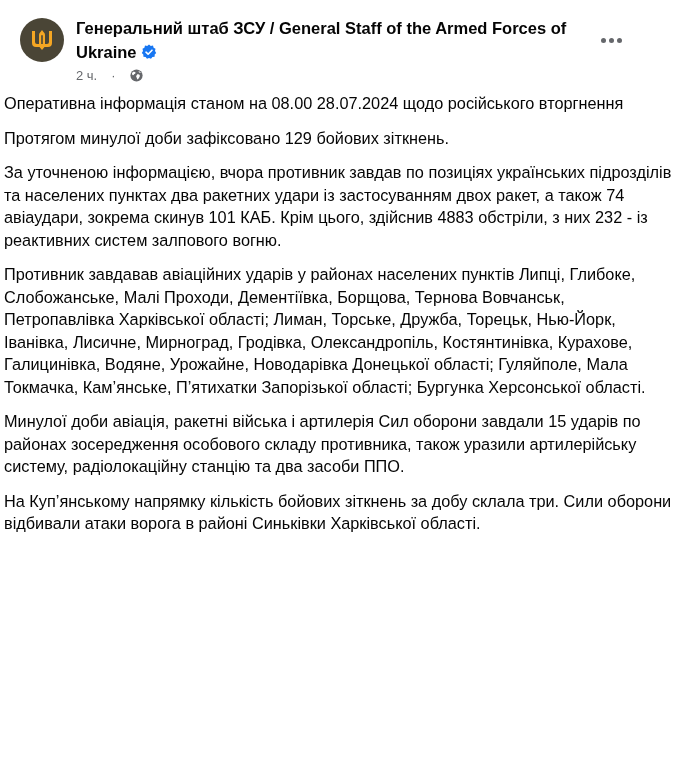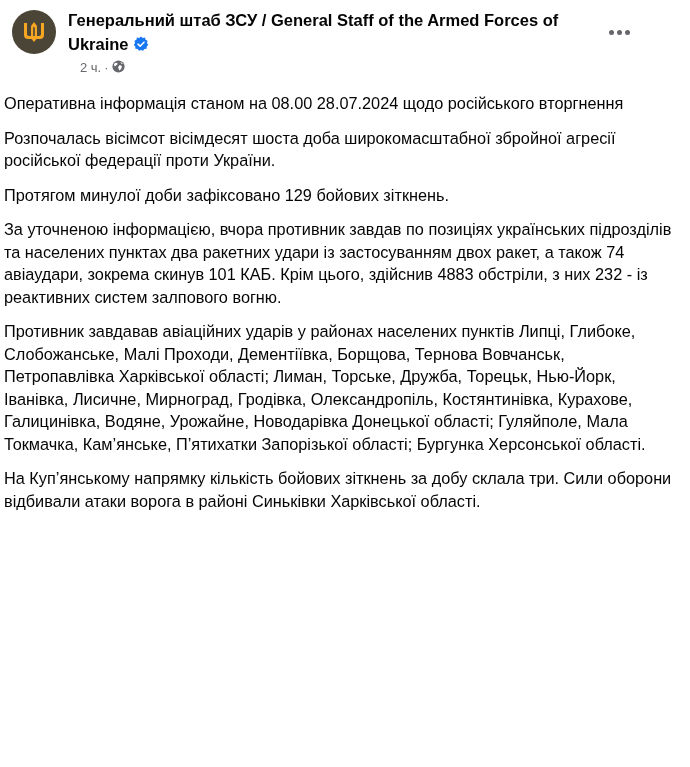--- a/index.html
+++ b/index.html
@@ -10,21 +10,21 @@
       overflow: hidden;
     }
     body {
       font-family: "Liberation Sans", "DejaVu Sans", sans-serif;
       color: #050505;
     }
     .post {
       position: relative;
       width: 690px;
       height: 767px;
-      padding: 0;
+      padding: 8px;
     }
     .post-header {
       position: relative;
       height: 88px;
     }
     .avatar {
       position: absolute;
       left: 12px;
       top: 10px;
       width: 44px;
@@ -55,23 +55,22 @@
       vertical-align: -2px;
       margin-left: 4px;
     }
     .meta {
       position: absolute;
       left: 68px;
       top: 60px;
       font-size: 13px;
       color: #65676b;
       display: flex;
-      align-items: flex-start;
-      gap: 3px;
-      margin-left: 12px;
+      align-items: center;
+      gap: 14px;
     }
     .meta .time { cursor: pointer; }
     .globe-icon { width: 13px; height: 13px; display: inline-block; }
     .more-button {
       position: absolute;
       right: 56px;
       top: 22px;
       width: 30px;
       height: 20px;
       display: flex;
@@ -122,19 +121,19 @@
     </div>
     <div class="more-button">
       <span></span>
       <span></span>
       <span></span>
     </div>
   </div>
 
   <div class="post-body">
     <p>Оперативна інформація станом на 08.00 28.07.2024 щодо російського вторгнення</p>
-    <p>Розпочалась вісімсот вісімдесят шоста доба широкомасштабної збройної агресії російської федерації проти України.</p>
     <p>Протягом минулої доби зафіксовано 129 бойових зіткнень.</p>
     <p>За уточненою інформацією, вчора противник завдав по позиціях українських підрозділів та населених пунктах два ракетних удари із застосуванням двох ракет, а також 74 авіаудари, зокрема скинув 101 КАБ. Крім цього, здійснив 4883 обстріли, з них 232 - із реактивних систем залпового вогню.</p>
     <p>Противник завдавав авіаційних ударів у районах населених пунктів Липці, Глибоке, Слобожанське, Малі Проходи, Дементіївка, Борщова, Тернова Вовчанськ, Петропавлівка Харківської області; Лиман, Торське, Дружба, Торецьк, Нью-Йорк, Іванівка, Лисичне, Мирноград, Гродівка, Олександропіль, Костянтинівка, Курахове, Галицинівка, Водяне, Урожайне, Новодарівка Донецької області; Гуляйполе, Мала Токмачка, Кам’янське, П’ятихатки Запорізької області; Бургунка Херсонської області.</p>
+    <p>Минулої доби авіація, ракетні війська і артилерія Сил оборони завдали 15 ударів по районах зосередження особового складу противника, також уразили артилерійську систему, радіолокаційну станцію та два засоби ППО.</p>
     <p>На Куп’янському напрямку кількість бойових зіткнень за добу склала три. Сили оборони відбивали атаки ворога в районі Синьківки Харківської області.</p>
   </div>
 </div>
 
 </body></html>

